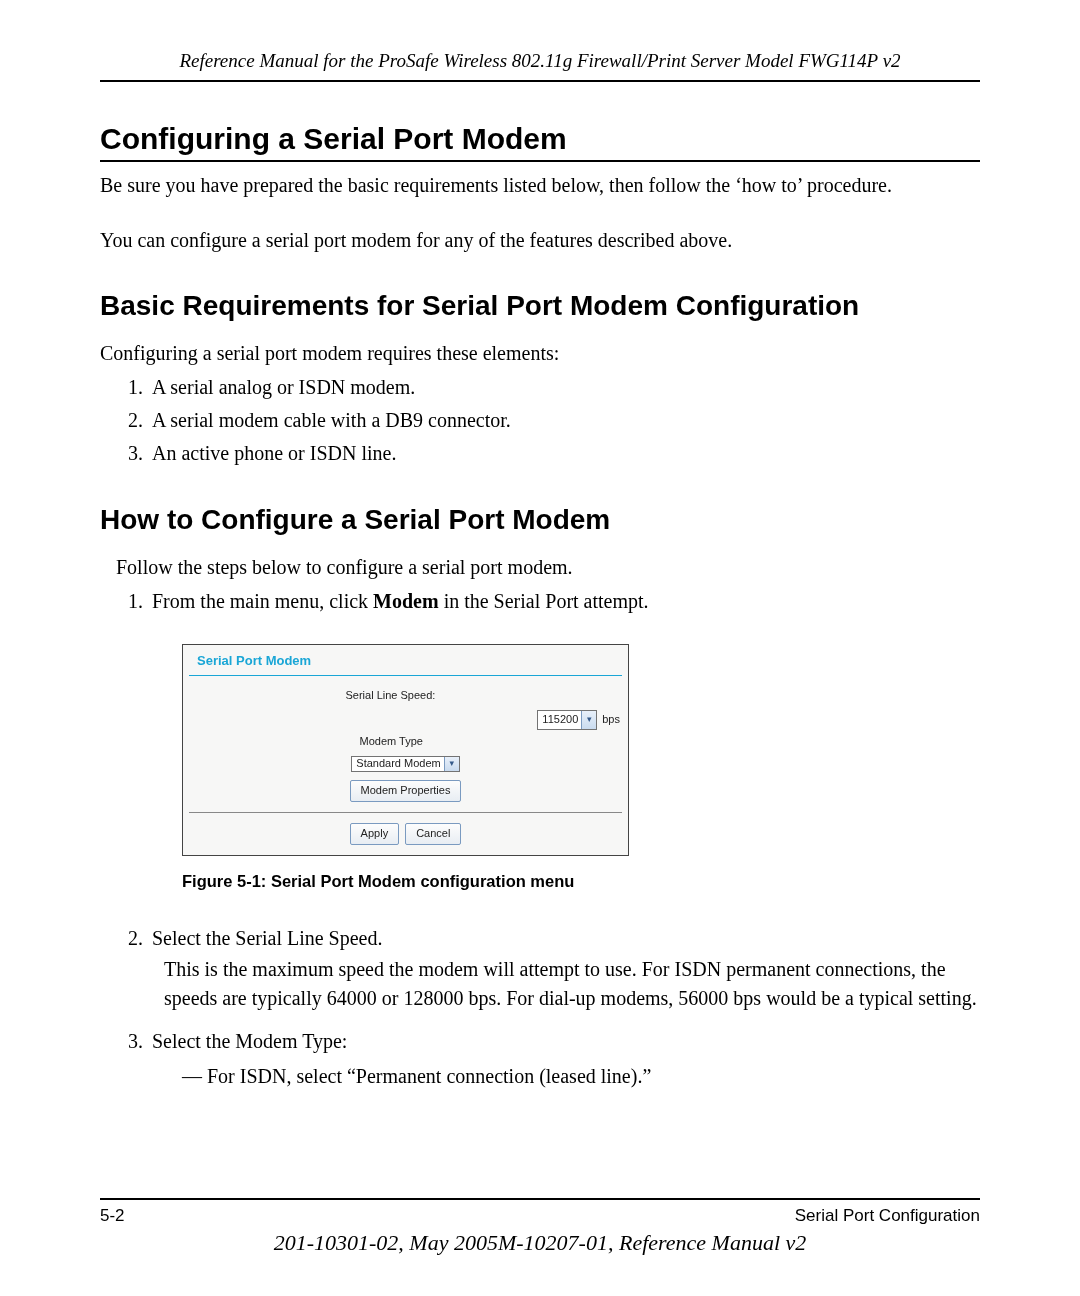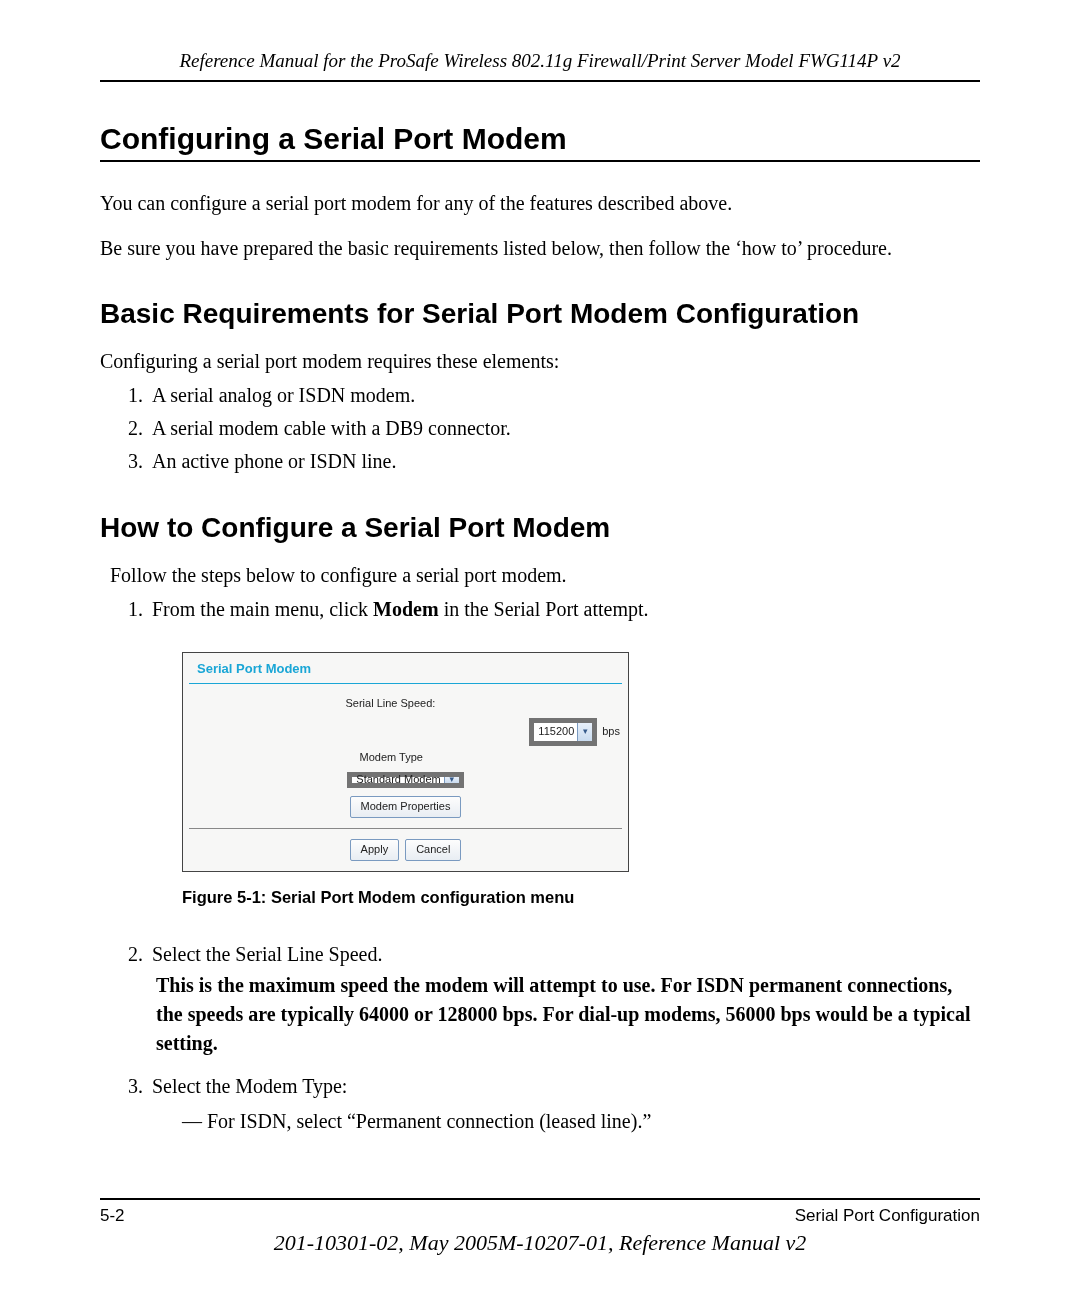--- a/index.html
+++ b/index.html
@@ -51,22 +51,21 @@
     padding-left: 48px;
   }
   ol.numbered li {
     padding-left: 4px;
     margin-bottom: 4px;
   }
   .step-block {
     margin-bottom: 8px;
   }
   .step-block .step-sub {
-    margin: 2px 0 0 4px;
-    font-weight: bold;
+    margin: 2px 0 0 12px;
   }
   .em-dash-item {
     margin: 6px 0 0 30px;
     font-size: 20px;
   }
 
   
   .figure-wrap {
     margin: 28px 0 8px 30px;
   }
@@ -91,21 +90,21 @@
     align-items: center;
     padding: 2px 8px;
     gap: 6px;
     flex-direction: column;
   }
   .modem-row .lbl {
     width: 120px;
     font-size: 11px;
   }
   .sel {
-    border: 5px solid #737373;
+    border: 1px solid #737373;
     background: #fff;
     font-size: 11px;
     padding: 1px 18px 1px 4px;
     position: relative;
     display: inline-flex;
     align-items: center;
     height: 16px;
   }
   .sel .chev {
     position: absolute;
@@ -175,36 +174,36 @@
 </style>
 </head>
 <body>
 
 <div class="page">
 
   <div class="running-header">Reference Manual for the ProSafe Wireless 802.11g  Firewall/Print Server Model FWG114P v2</div>
 
   <h1 class="section-title">Configuring a Serial Port Modem</h1>
 
+  <p class="body" style="margin-top:10px;">Be sure you have prepared the basic requirements listed below, then follow the ‘how to’ procedure.</p>
   <p class="body">You can configure a serial port modem for any of the features described above.</p>
-  <p class="body" style="margin-top:10px;">Be sure you have prepared the basic requirements listed below, then follow the ‘how to’ procedure.</p>
 
   <h2 class="sub">Basic Requirements for Serial Port Modem Configuration</h2>
 
   <p class="body" style="margin:10px 0 6px 0;">Configuring a serial port modem requires these elements:</p>
 
   <ol class="numbered">
     <li>A serial analog or ISDN modem.</li>
     <li>A serial modem cable with a DB9 connector.</li>
     <li>An active phone or ISDN line.</li>
   </ol>
 
   <h2 class="sub">How to Configure a Serial Port Modem</h2>
 
-  <p class="body" style="margin:10px 0 6px 10px;">Follow the steps below to configure a serial port modem.</p>
+  <p class="body" style="margin:10px 0 6px 16px;">Follow the steps below to configure a serial port modem.</p>
 
   <ol class="numbered">
     <li>
       <span>From the main menu, click </span><b>Modem</b><span> in the Serial Port attempt.</span>
 
       <div class="figure-wrap">
         <div class="modem-panel">
           <div class="modem-title">Serial Port Modem</div>
 
           <div class="modem-row speed-row">

